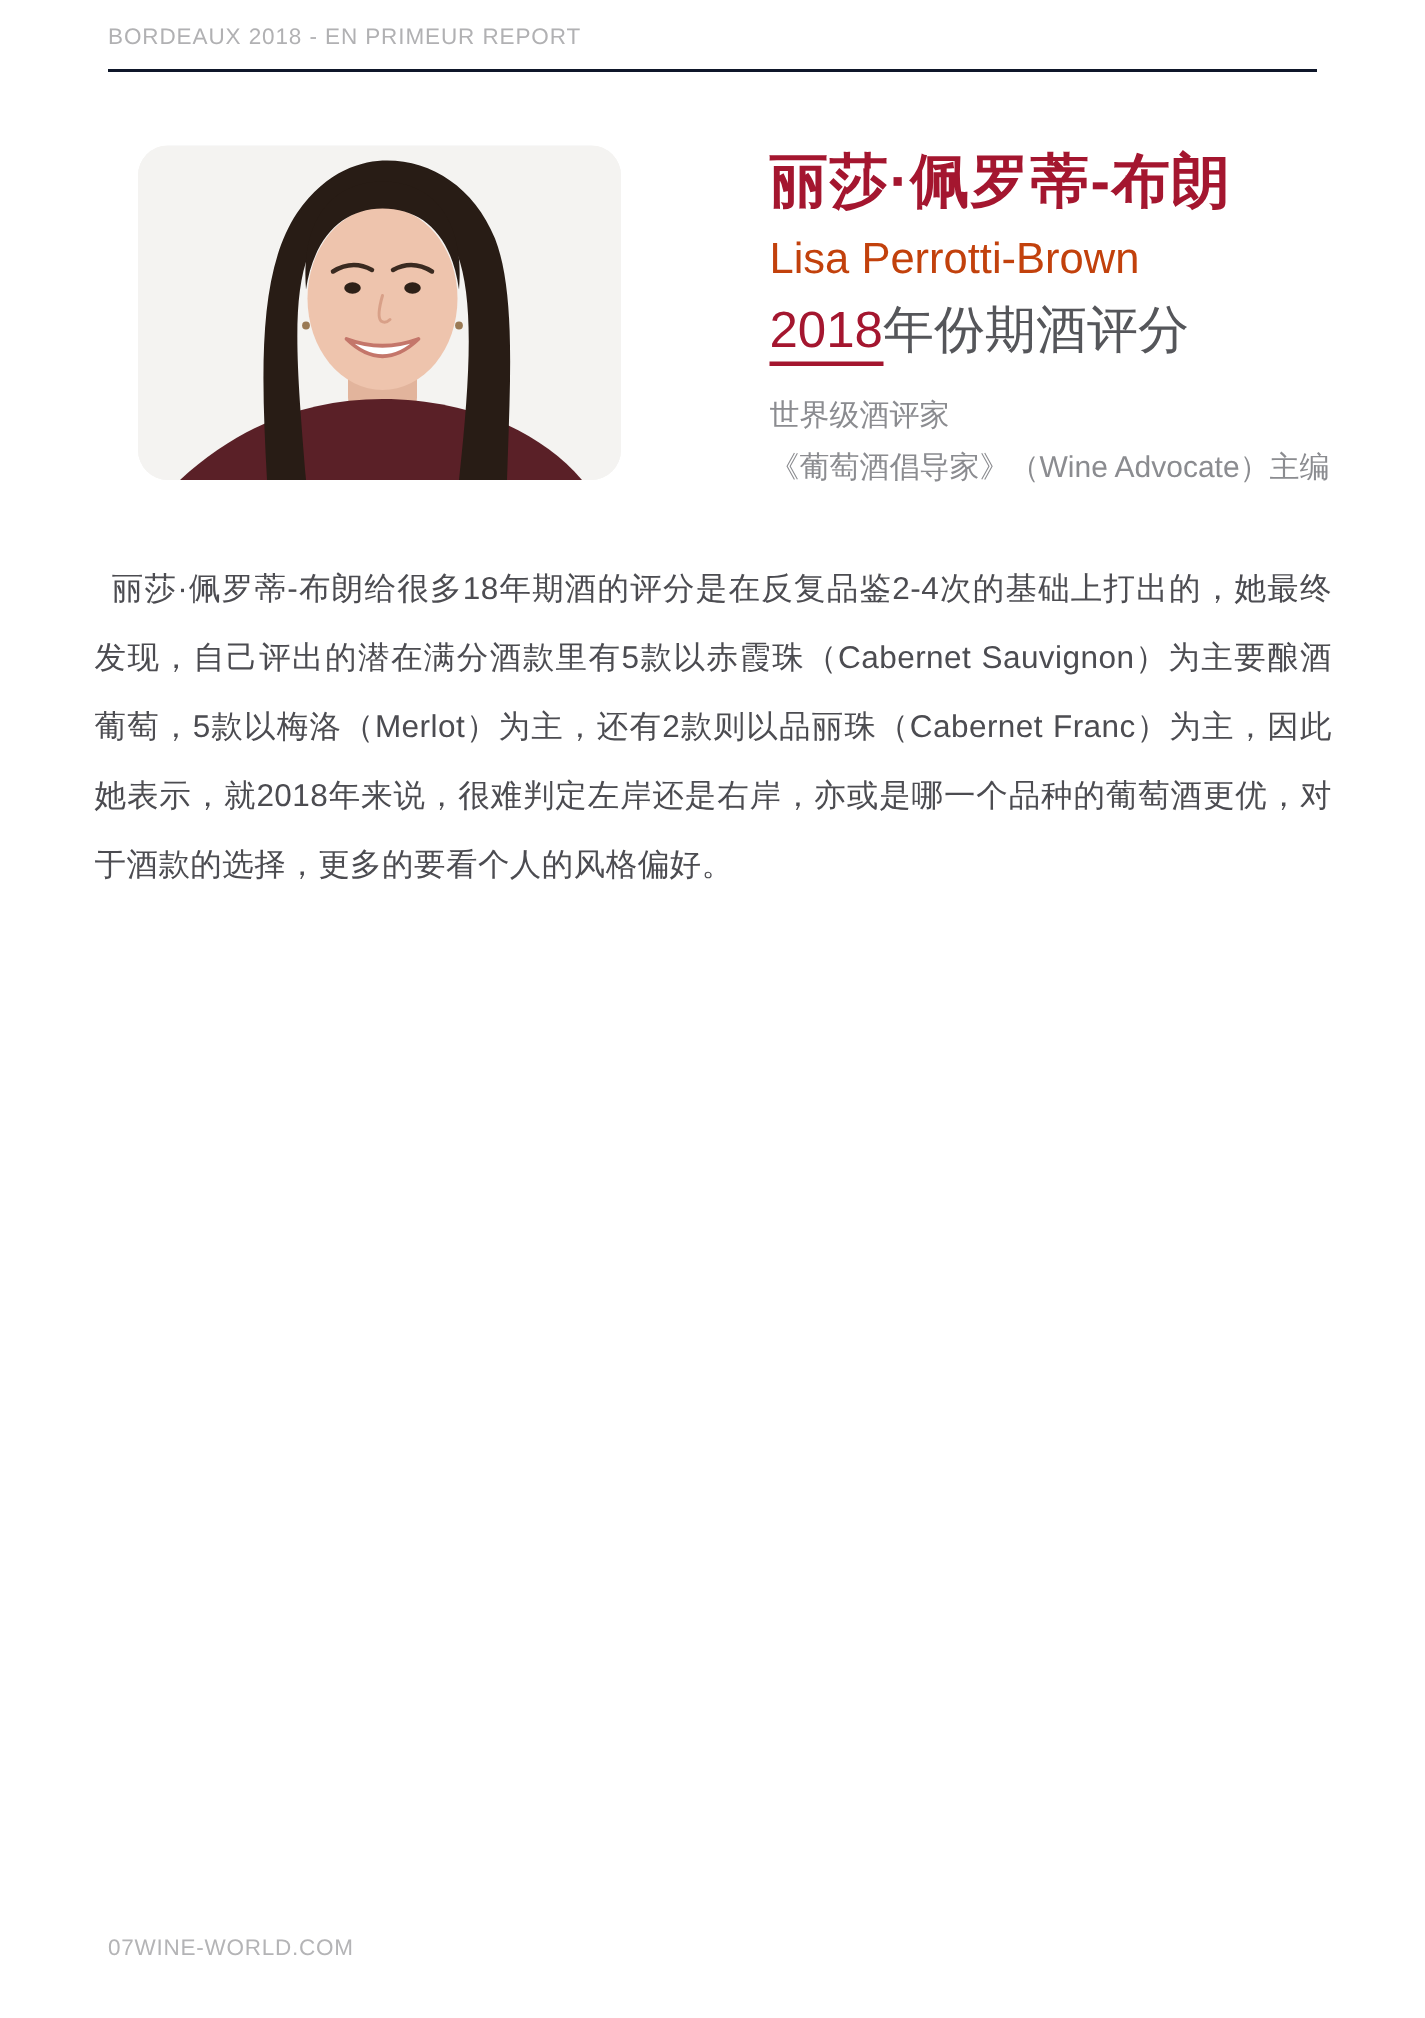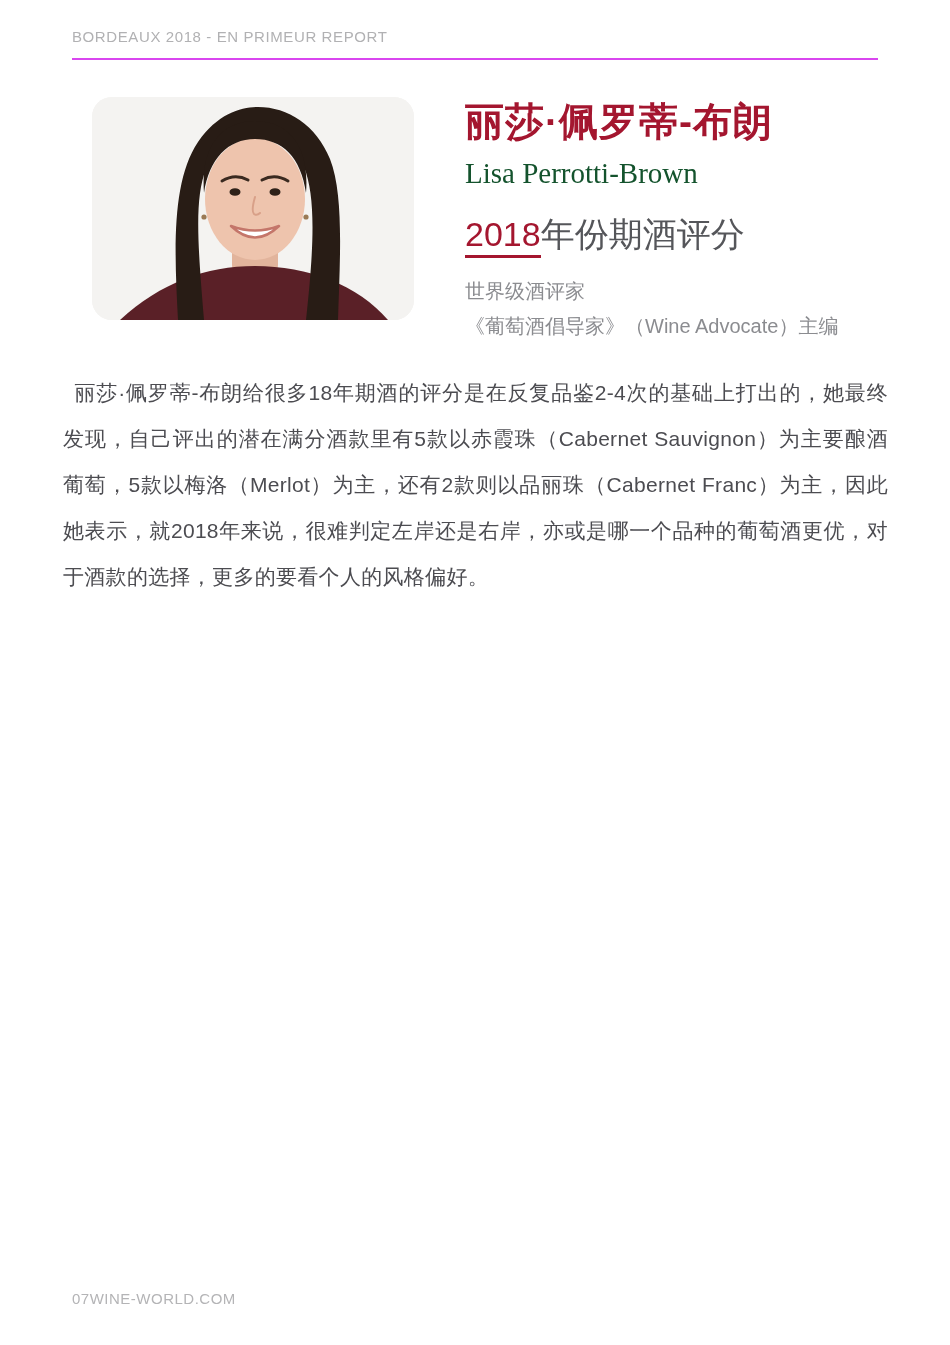--- a/index.html
+++ b/index.html
@@ -6,50 +6,50 @@
   html,body { background:#ffffff; }
   body { font-family:"Liberation Sans","DejaVu Sans",sans-serif; }
   .page {
     position:relative;
     width:950px; height:1345px;
     background:#ffffff;
     overflow:hidden;
   }
   
   .report-header {
-    position:absolute; left:72px; right:72px; top:28px;
+    position:absolute; left:72px; right:72px; top:16px;
     font-size:15px; letter-spacing:0.6px;
     color:#b1b1b3;
     padding-bottom:13px;
-    border-bottom:2px solid #d946ef;
+    border-bottom:2px solid #0f172a;
   }
   
   .profile {
     position:absolute; left:92px; top:97px; right:62px;
-    display:flex; align-items:flex-start;
+    display:flex; align-items:flex-start;gap:48px;
   }
   .photo {
     width:322px; height:223px;
     border-radius:20px; overflow:hidden;
     background:#f4f3f1;
     flex:0 0 auto;
   }
   .photo svg { display:block; width:100%; height:100%; }
   .title-block { margin-left:51px; padding-top:1px; }
   .name-cn {
     font-size:39px; font-weight:700;
     color:#A4162F; letter-spacing:1px;
     line-height:1.25;
   }
   .name-en {
-    font-size:29px; color:#14532d;
-    margin-top:9px; line-height:1.2;font-family:Liberation Serif, serif;
+    font-size:29px; color:#c2410c;
+    margin-top:9px; line-height:1.2;
   }
   .heading-line {
-    margin-top:21px; font-size:34px;
+    margin-top:7px; font-size:34px;
     color:#55565a; line-height:1.35;
   }
   .heading-year {
     color:#A4162F;
     border-bottom:3px solid #A4162F;
     padding-bottom:2px;
   }
   .subtitle {
     margin-top:17px;
     font-size:20px; color:#8b8c90;

